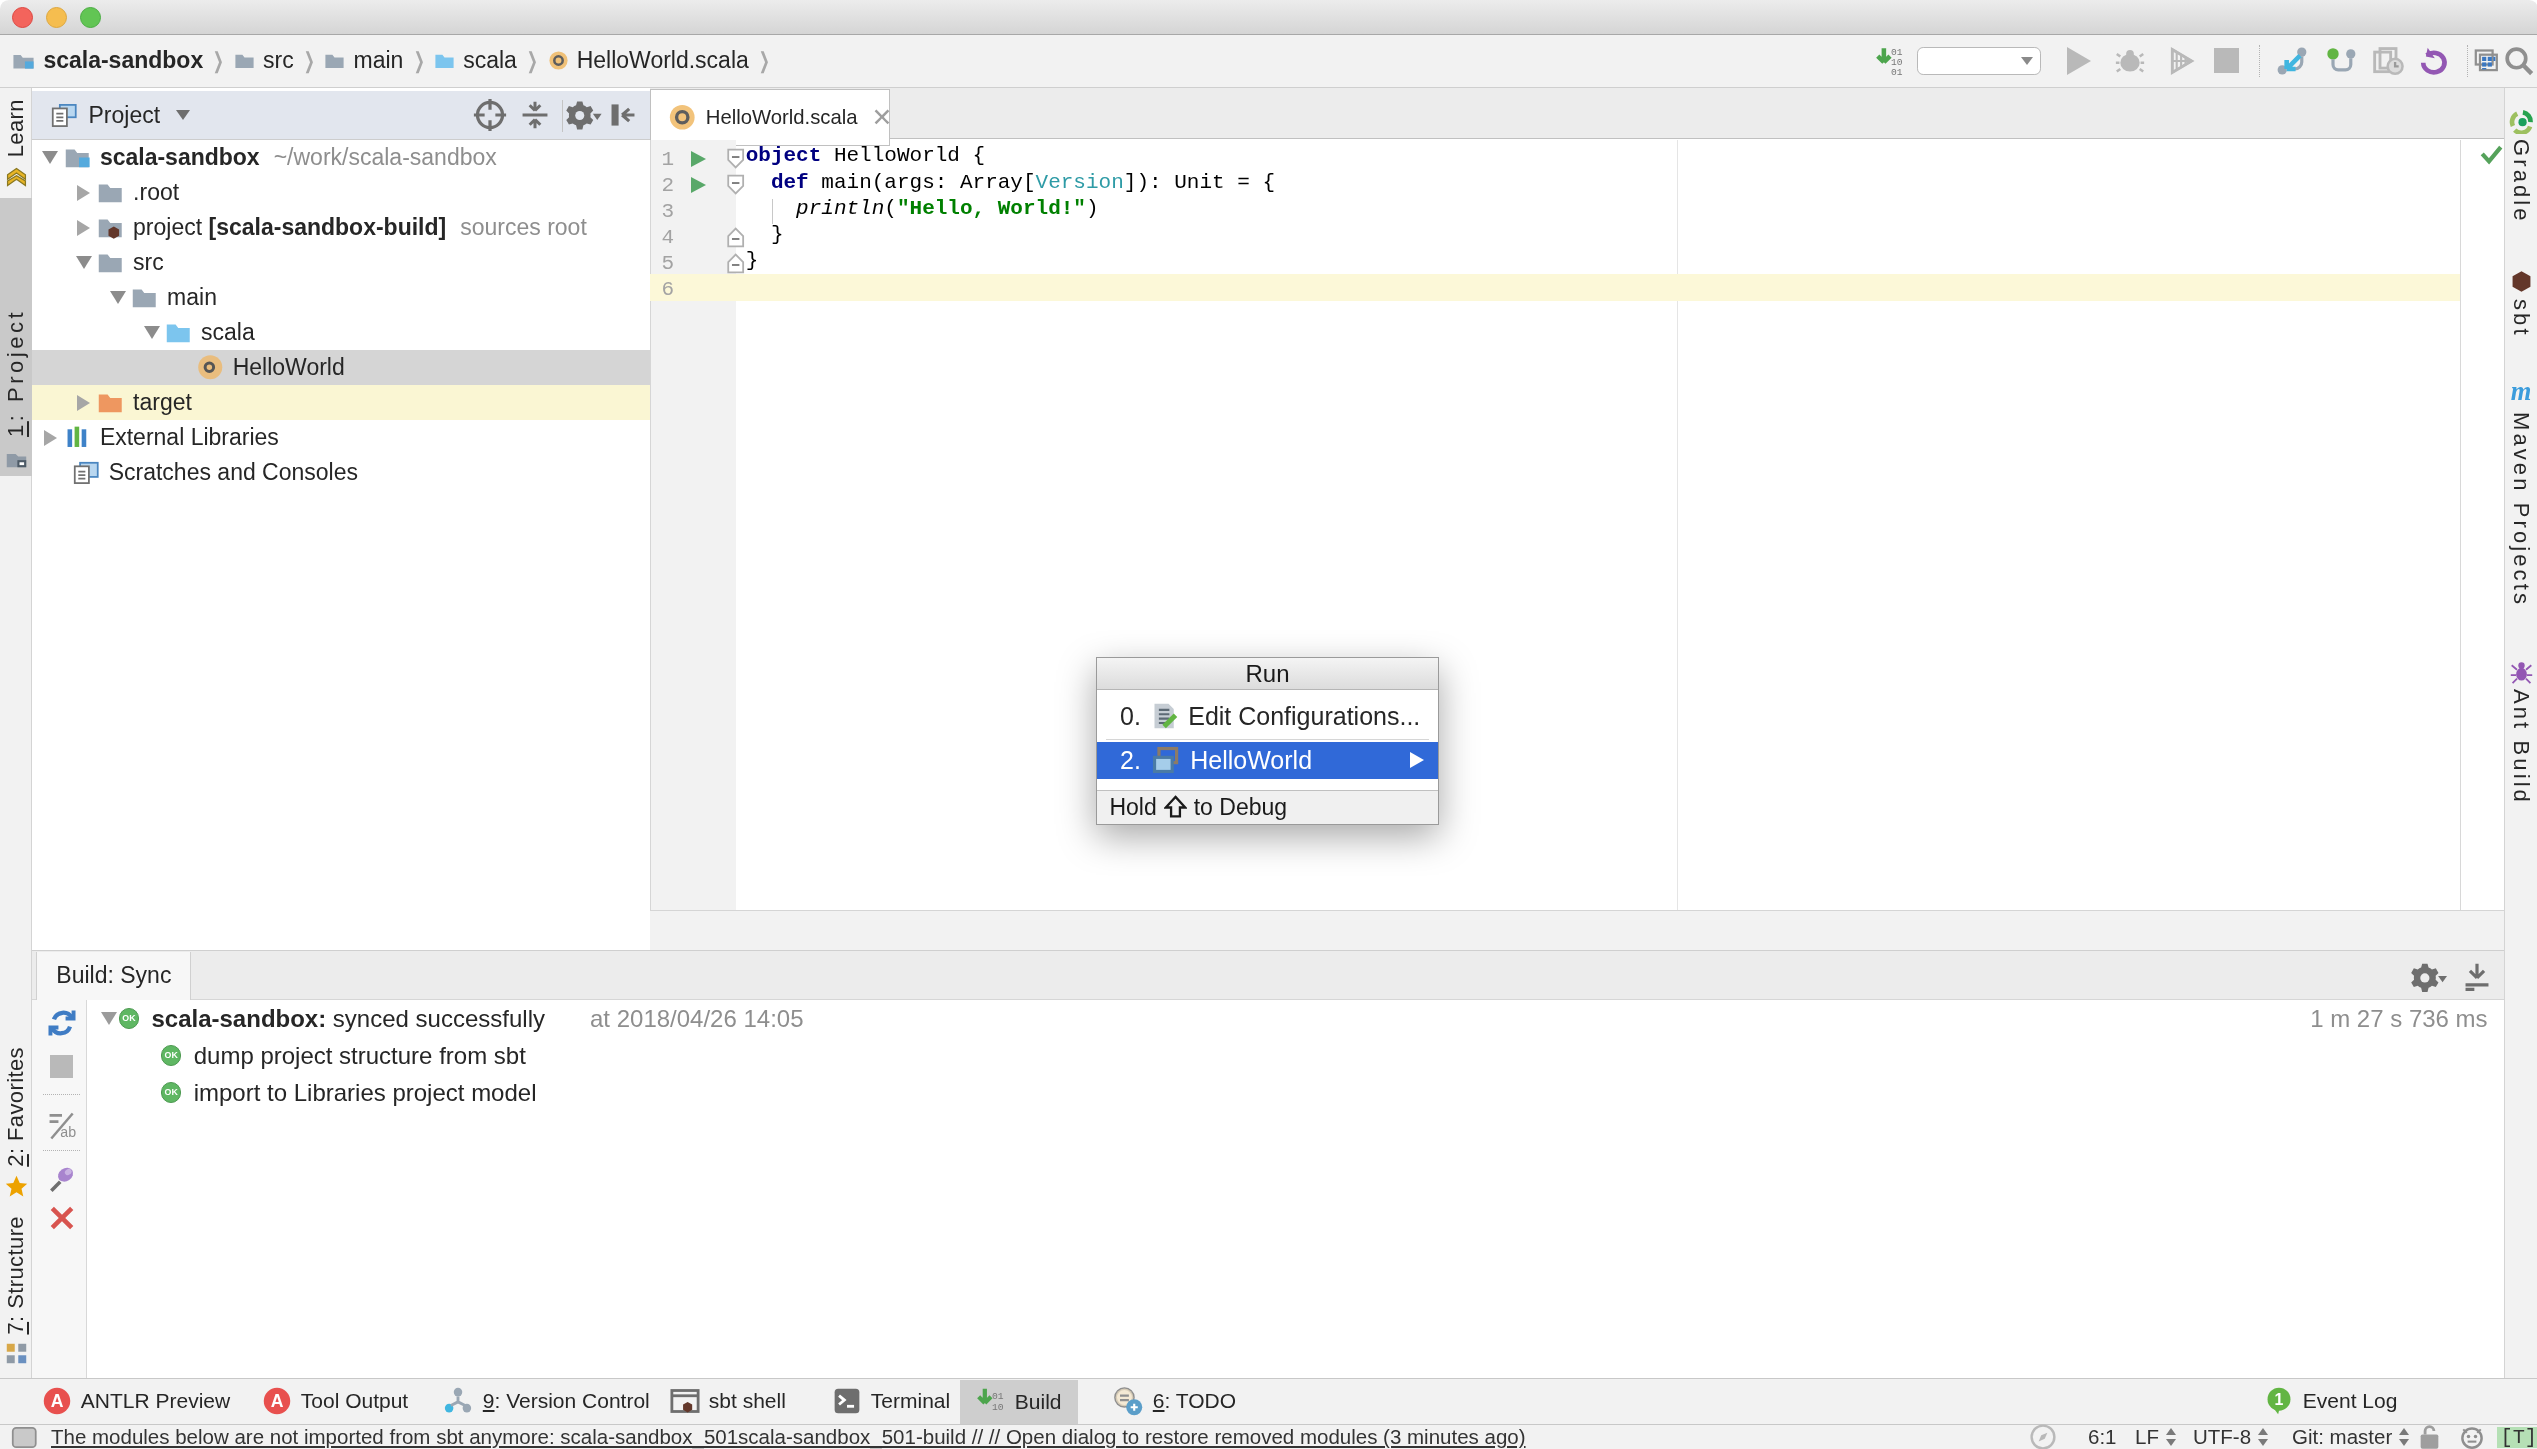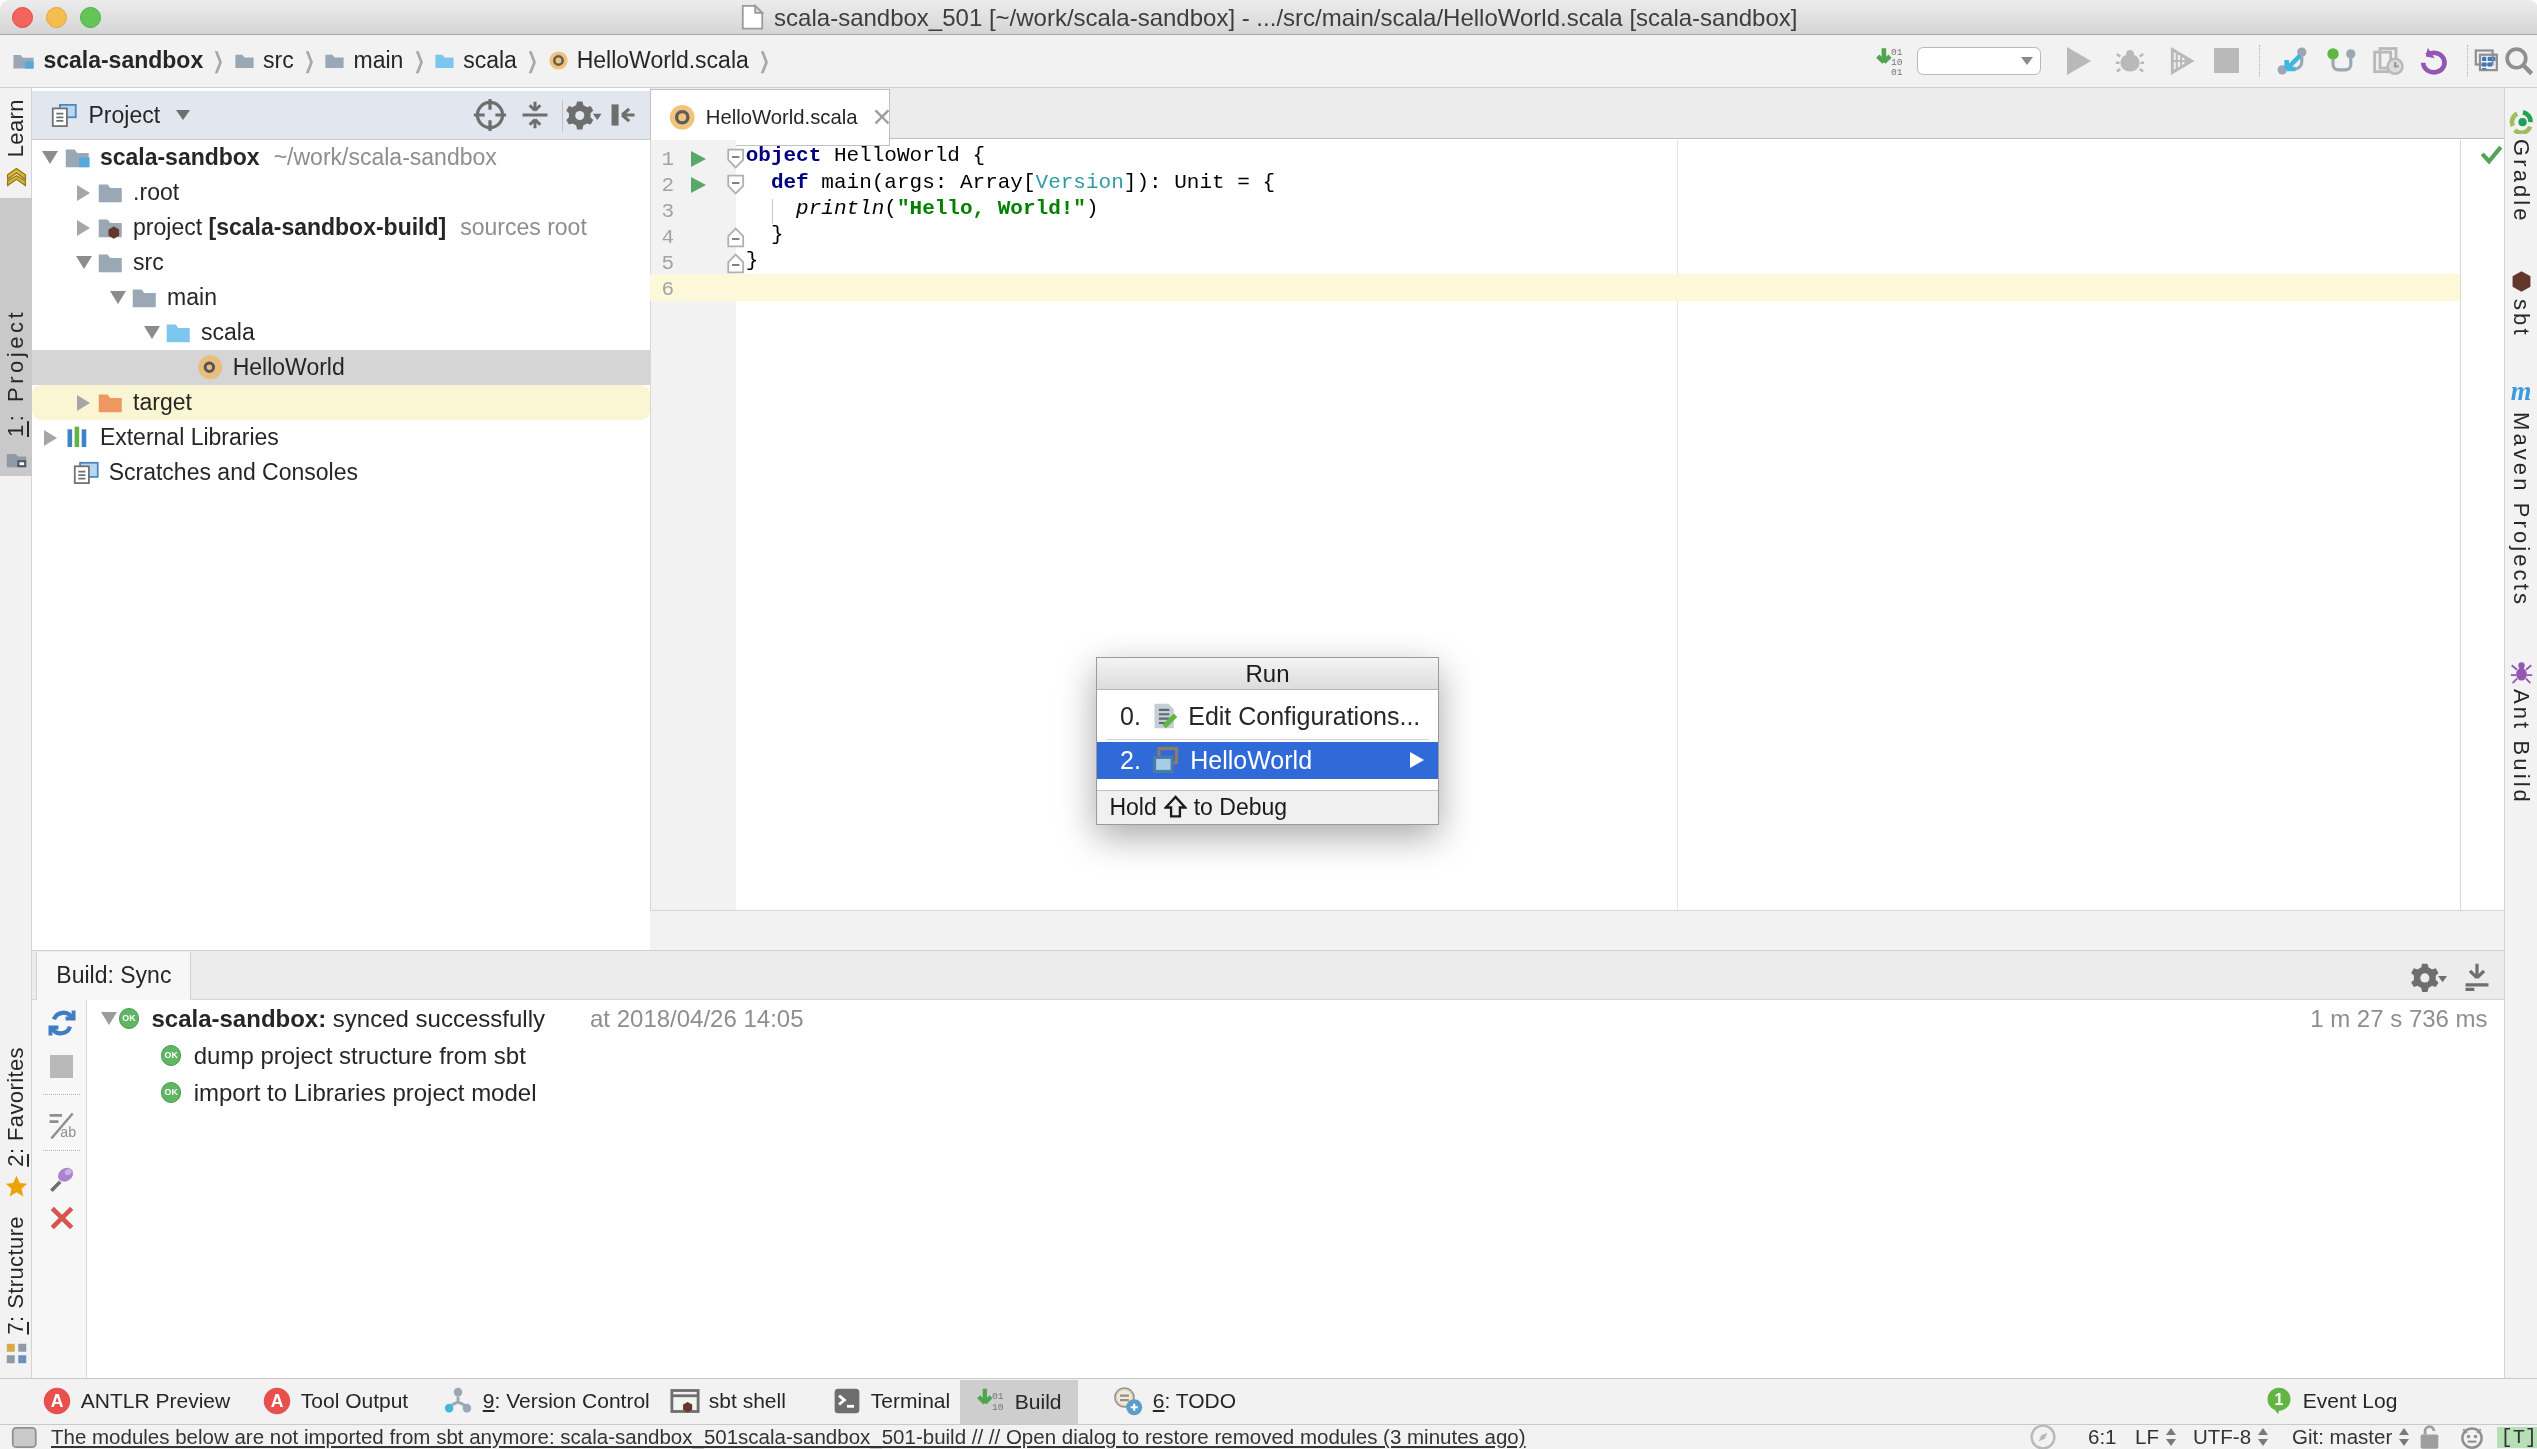--- a/index.html
+++ b/index.html
@@ -74,24 +74,20 @@
 .prow .ic { margin:0 9.7px; }
 #psel { background:#3069d8; color:#fff; height:37px; }
 #pfoot { position:absolute; left:0; bottom:0; width:100%; height:34px; background:#f0f0f0; border-top:0.9px solid #c0c0c0; display:flex; align-items:center; padding-left:12.4px; font-size:23px; color:#1a1a1a; }
 </style>
 </head>
 <body>
 <div class="abs" id="titlebar">
   <div class="tl" style="left:11.5px; background:#f3645c; border:0.9px solid #dd4741;"></div>
   <div class="tl" style="left:46px; background:#f5bd4f; border:0.9px solid #dda73e;"></div>
   <div class="tl" style="left:80px; background:#62c554; border:0.9px solid #4aad42;"></div>
-  <div id="title-text"><span class="dicon"><svg width="23" height="26.5" viewBox="0 0 13 15">
-          <path d="M1 1 h7 l4 4 v9 H1 z" fill="#fff" stroke="#9a9a9a"></path>
-          <path d="M8 1 l4 4 h-4 z" fill="#d9d9d9" stroke="#9a9a9a"></path>
-        </svg></span>scala-sandbox_501 [~/work/scala-sandbox] - .../src/main/scala/HelloWorld.scala [scala-sandbox]</div>
 </div>
 <div class="abs" id="navbar">
   <div class="crumbs">
     <span class="ic">
         <svg width="23" height="19.4" viewBox="0 0 16 13">
           <path d="M1 2.5 h5 l1.5 2 H15 V12 H1 z" fill="#9aa7b4"></path>
           <rect x="9" y="7" width="6" height="5" fill="#55aadd"></rect>
         </svg>
       </span>
     <b>scala-sandbox</b>
@@ -356,21 +352,21 @@
   <div class="trow" style="background:#d5d5d5;">
       <span style="width:161px;"></span>
       <span class="ic">
         <svg width="26.5" height="26.5" viewBox="0 0 15 15">
           <circle cx="7.5" cy="7.5" r="6.8" fill="#e9bd7e"></circle>
           <circle cx="7" cy="7.5" r="2.4" fill="none" stroke="#555" stroke-width="1.7"></circle>
         </svg>
       </span>
       <span>HelloWorld</span>
     </div>
-  <div class="trow" style="background:#faf6d3;border-radius:9px;">
+  <div class="trow" style="background:#faf6d3;">
       <span style="width:42px;"></span>
       <span class="chev">
         <span class="chevR"></span>
       </span>
       <span class="ic">
         <svg width="26.5" height="23" viewBox="0 0 15 13">
           <path d="M1 2 h5 l1.5 2 H14 V12 H1 z" fill="#ee9760"></path>
         </svg>
       </span>
       <span>target</span>

